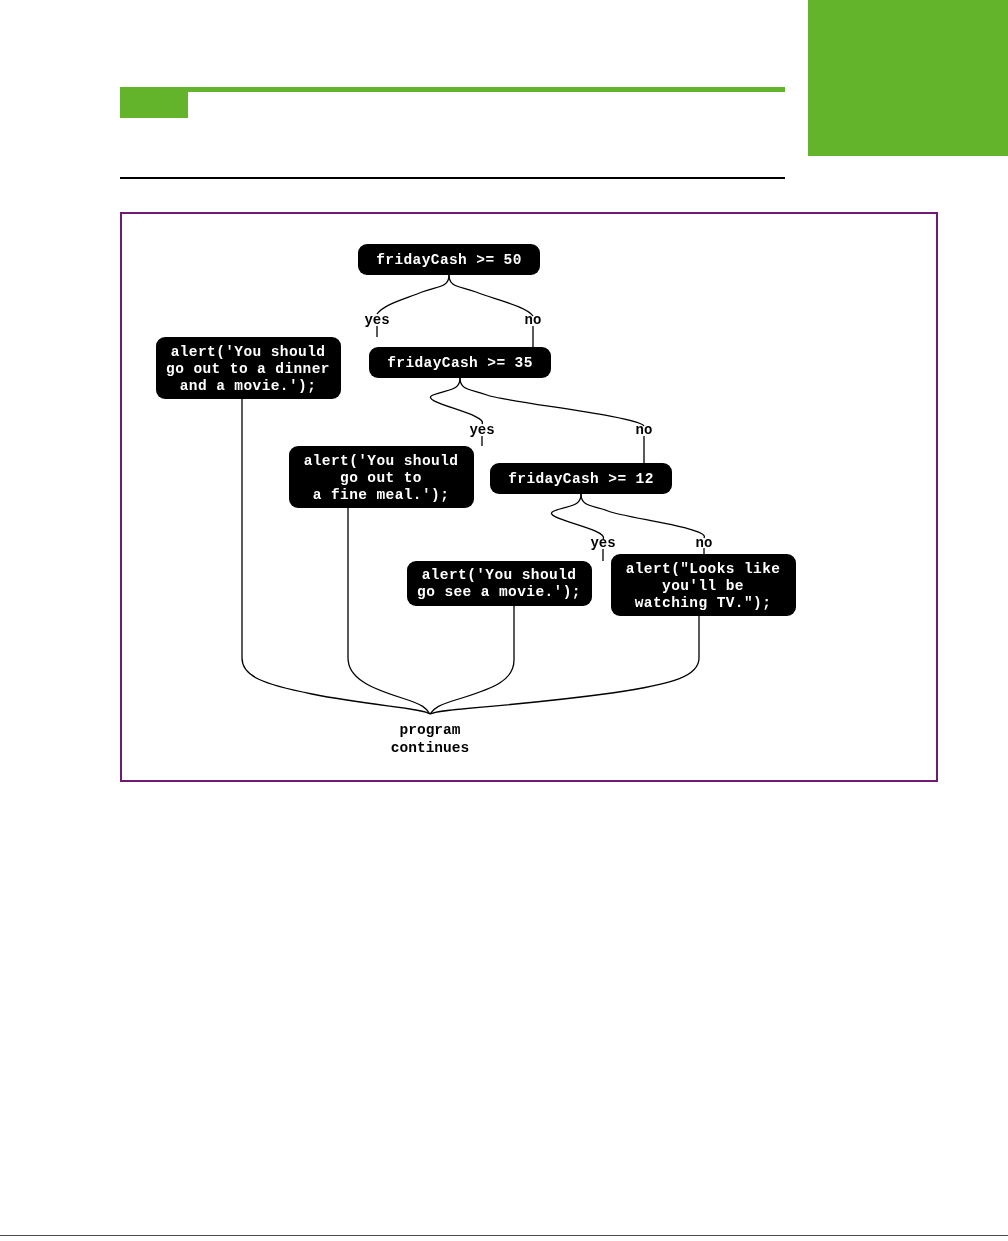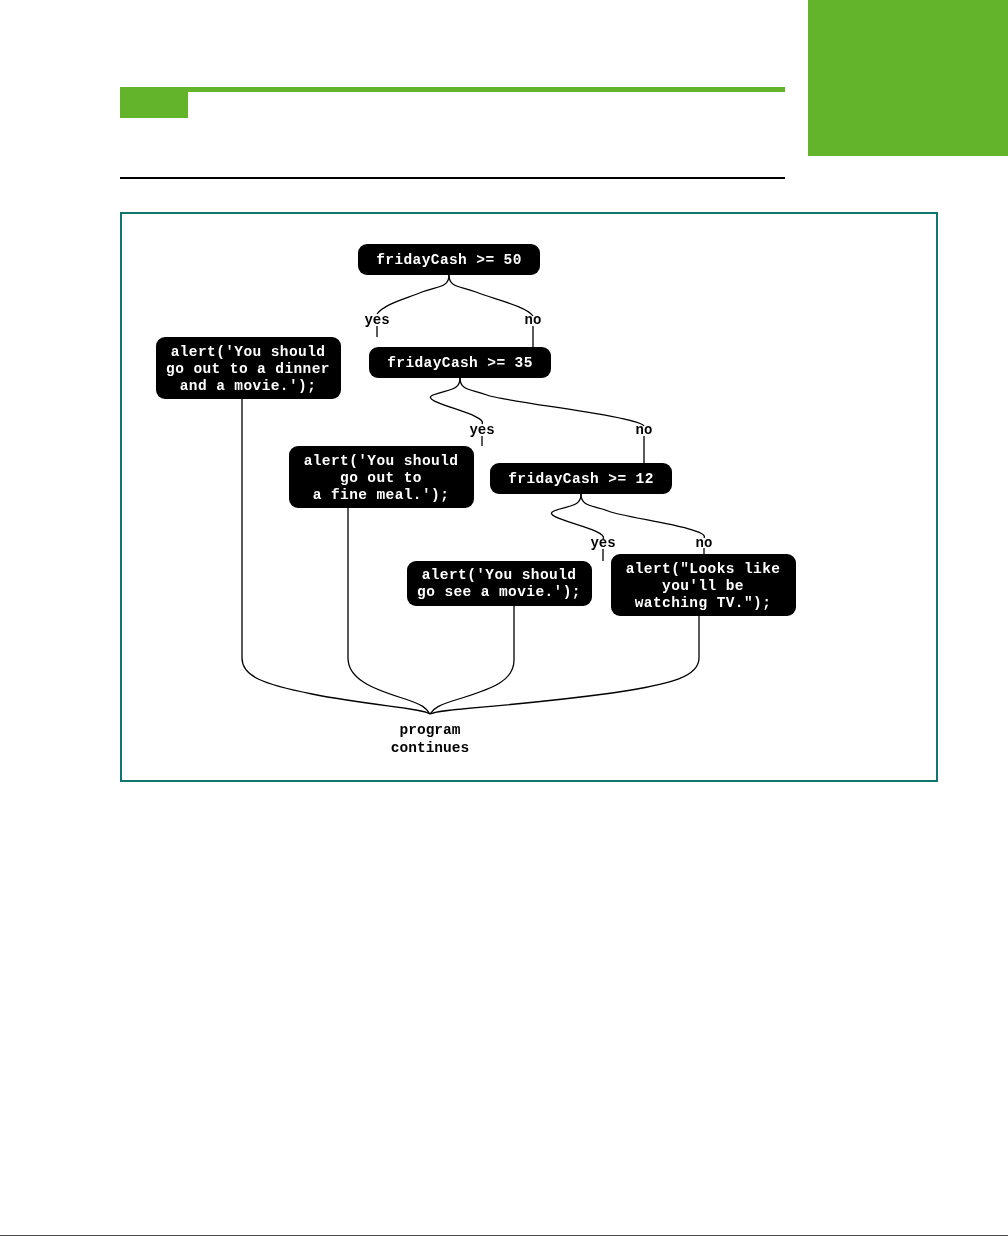--- a/index.html
+++ b/index.html
@@ -53,21 +53,21 @@
     height: 1px;
     background: #4a4a4a;
   }
   
   .figure-frame {
     position: absolute;
     left: 120px;
     top: 212px;
     width: 818px;
     height: 570px;
-    border: 2px solid #0f766e;
+    border: 2px solid #701a75;
     box-sizing: border-box;
     background: #ffffff;
     padding-left: 11px;
   }
   #flow-svg {
     position: absolute;
     left: 0;
     top: 0;
     width: 818px;
     height: 570px;

